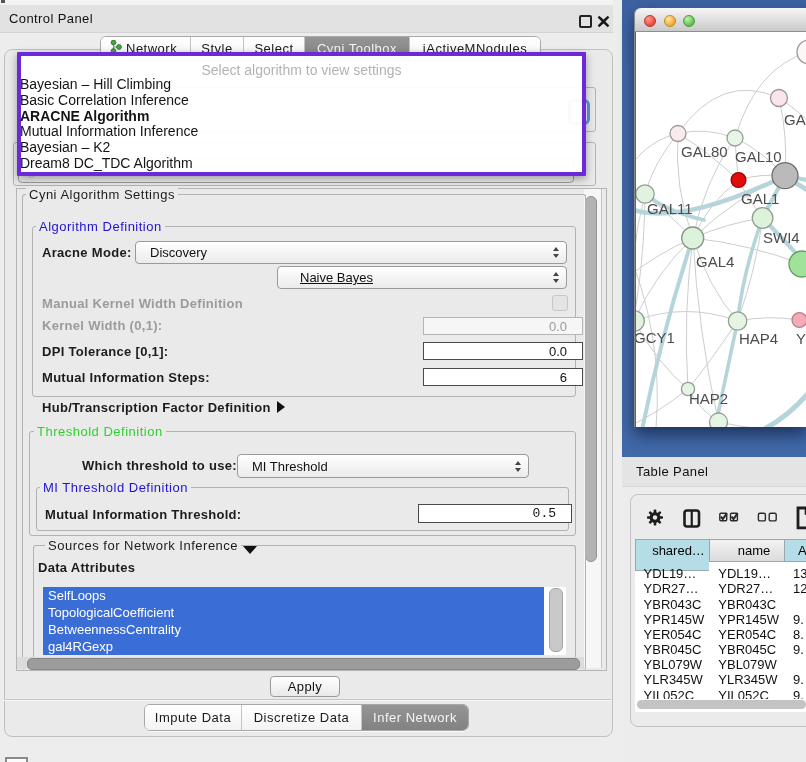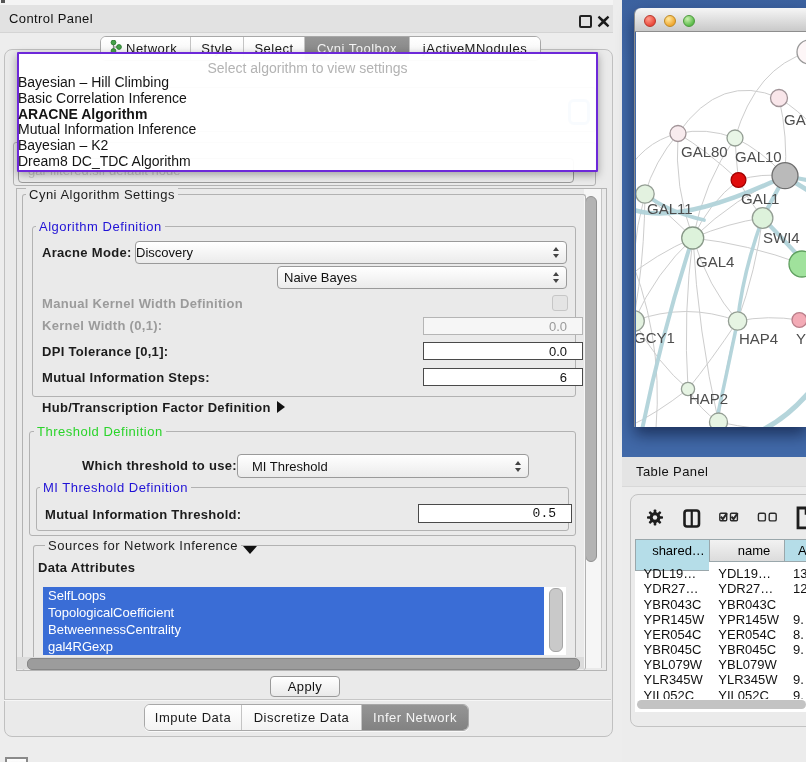--- a/index.html
+++ b/index.html
@@ -58,29 +58,29 @@
   <div class="abs" style="left:585px;top:196px;width:10px;height:364px;background:#b3b3b3;border:1px solid #919191;border-radius:6px;"></div>
 
   <div class="gbox" style="left:22px;top:194px;width:562px;height:475px;border-bottom:none;"></div>
   <div class="gtitle" style="left:26px;top:187px;color:#1c1c1c;">Cyni Algorithm Settings</div>
 
   <div class="gbox" style="left:32px;top:226px;width:542px;height:169px;"></div>
   <div class="gtitle" style="left:36px;top:219px;color:#2012d6;">Algorithm Definition</div>
 
   <div class="lbl" style="left:42px;top:245px;">Aracne Mode:</div>
   <div class="combo" style="left:135px;top:241px;width:430px;height:21px;">
-    <span style="">Discovery</span>
+    <span style="margin-left:14px;">Discovery</span>
     <span class="ar">
         <i class="u"></i>
         <i class="d"></i>
       </span>
   </div>
 
   <div class="combo" style="left:277px;top:266px;width:288px;height:21px;">
-    <span style="margin-left:6px;">Naive Bayes</span>
+    <span style="margin-left:22px;text-decoration:underline;">Naive Bayes</span>
     <span class="ar">
         <i class="u"></i>
         <i class="d"></i>
       </span>
   </div>
 
   <div class="lbl dis" style="left:42px;top:296px;">Manual Kernel Width Definition</div>
   <div class="abs" style="left:552px;top:295px;width:14px;height:14px;background:#e4e4e4;border:1px solid #c6c6c6;border-radius:3px;"></div>
 
   <div class="lbl dis" style="left:42px;top:318px;">Kernel Width (0,1):</div>
@@ -150,21 +150,21 @@
         <circle cx="9" cy="7" r="2.4" fill="#44a248" stroke="#2c7c30" stroke-width="0.9"></circle>
         <circle cx="3.5" cy="11" r="2.4" fill="#44a248" stroke="#2c7c30" stroke-width="0.9"></circle>
       </svg>
       Network</div>
     <div class="s" style="width:53px;">Style</div>
     <div class="s" style="width:61px;">Select</div>
     <div class="s sel" style="width:105px;">Cyni Toolbox</div>
     <div class="s" style="flex:1;">jActiveMNodules</div>
   </div>
 
-  <div class="abs" style="left:17px;top:52px;width:561px;height:116px;background:rgba(255,255,255,.96);border:2px solid #6d28d9;box-shadow:0 3px 8px rgba(0,0,0,.35);border-radius:1px;color:#141414;padding-left:16px;">
+  <div class="abs" style="left:17px;top:52px;width:561px;height:116px;background:rgba(255,255,255,.96);border:4px solid #6d28d9;box-shadow:0 3px 8px rgba(0,0,0,.35);border-radius:1px;color:#141414;">
     <div style="position:absolute;top:6px;left:0;right:0;text-align:center;color:#b3b3b3;font-size:14px;">Select algorithm to view settings</div>
     <div style="position:absolute;top:21.2px;left:-1px;line-height:15.7px;font-size:14px;">
       Bayesian – Hill Climbing<br>
       Basic Correlation Inference<br>
       <b>ARACNE Algorithm</b><br>
       Mutual Information Inference<br>
       Bayesian – K2<br>
       Dream8 DC_TDC Algorithm
     </div>
   </div>

